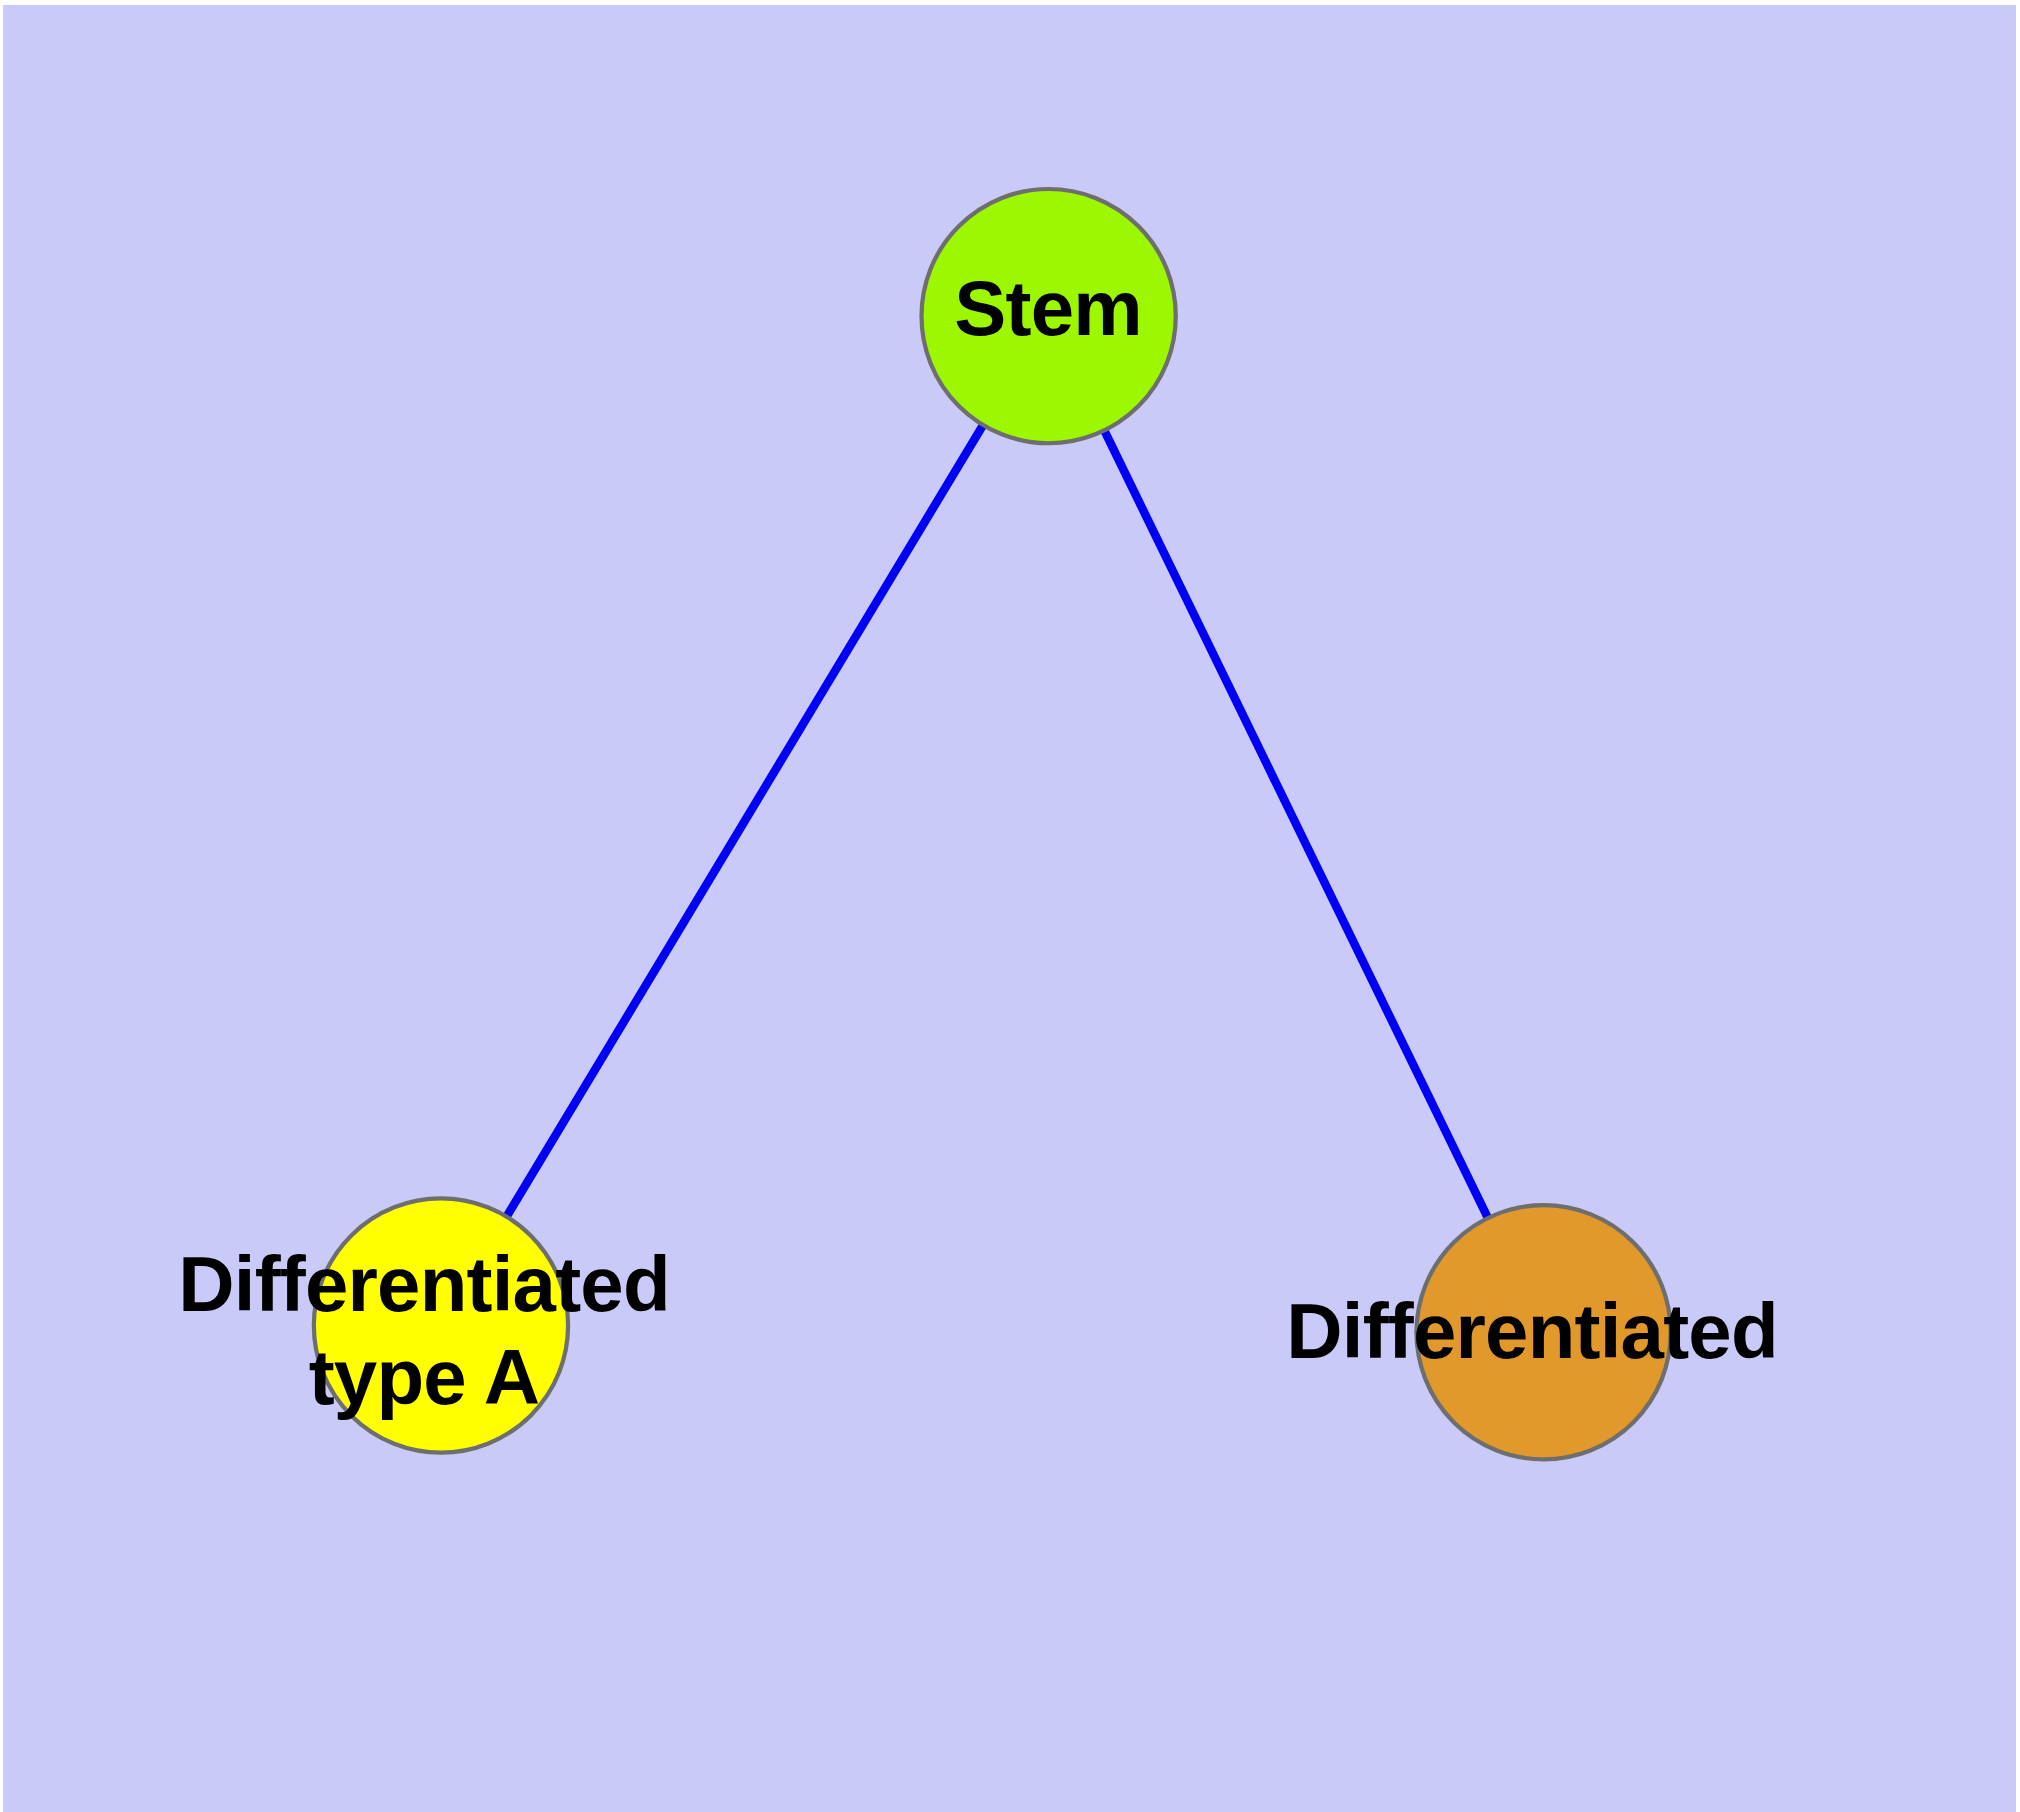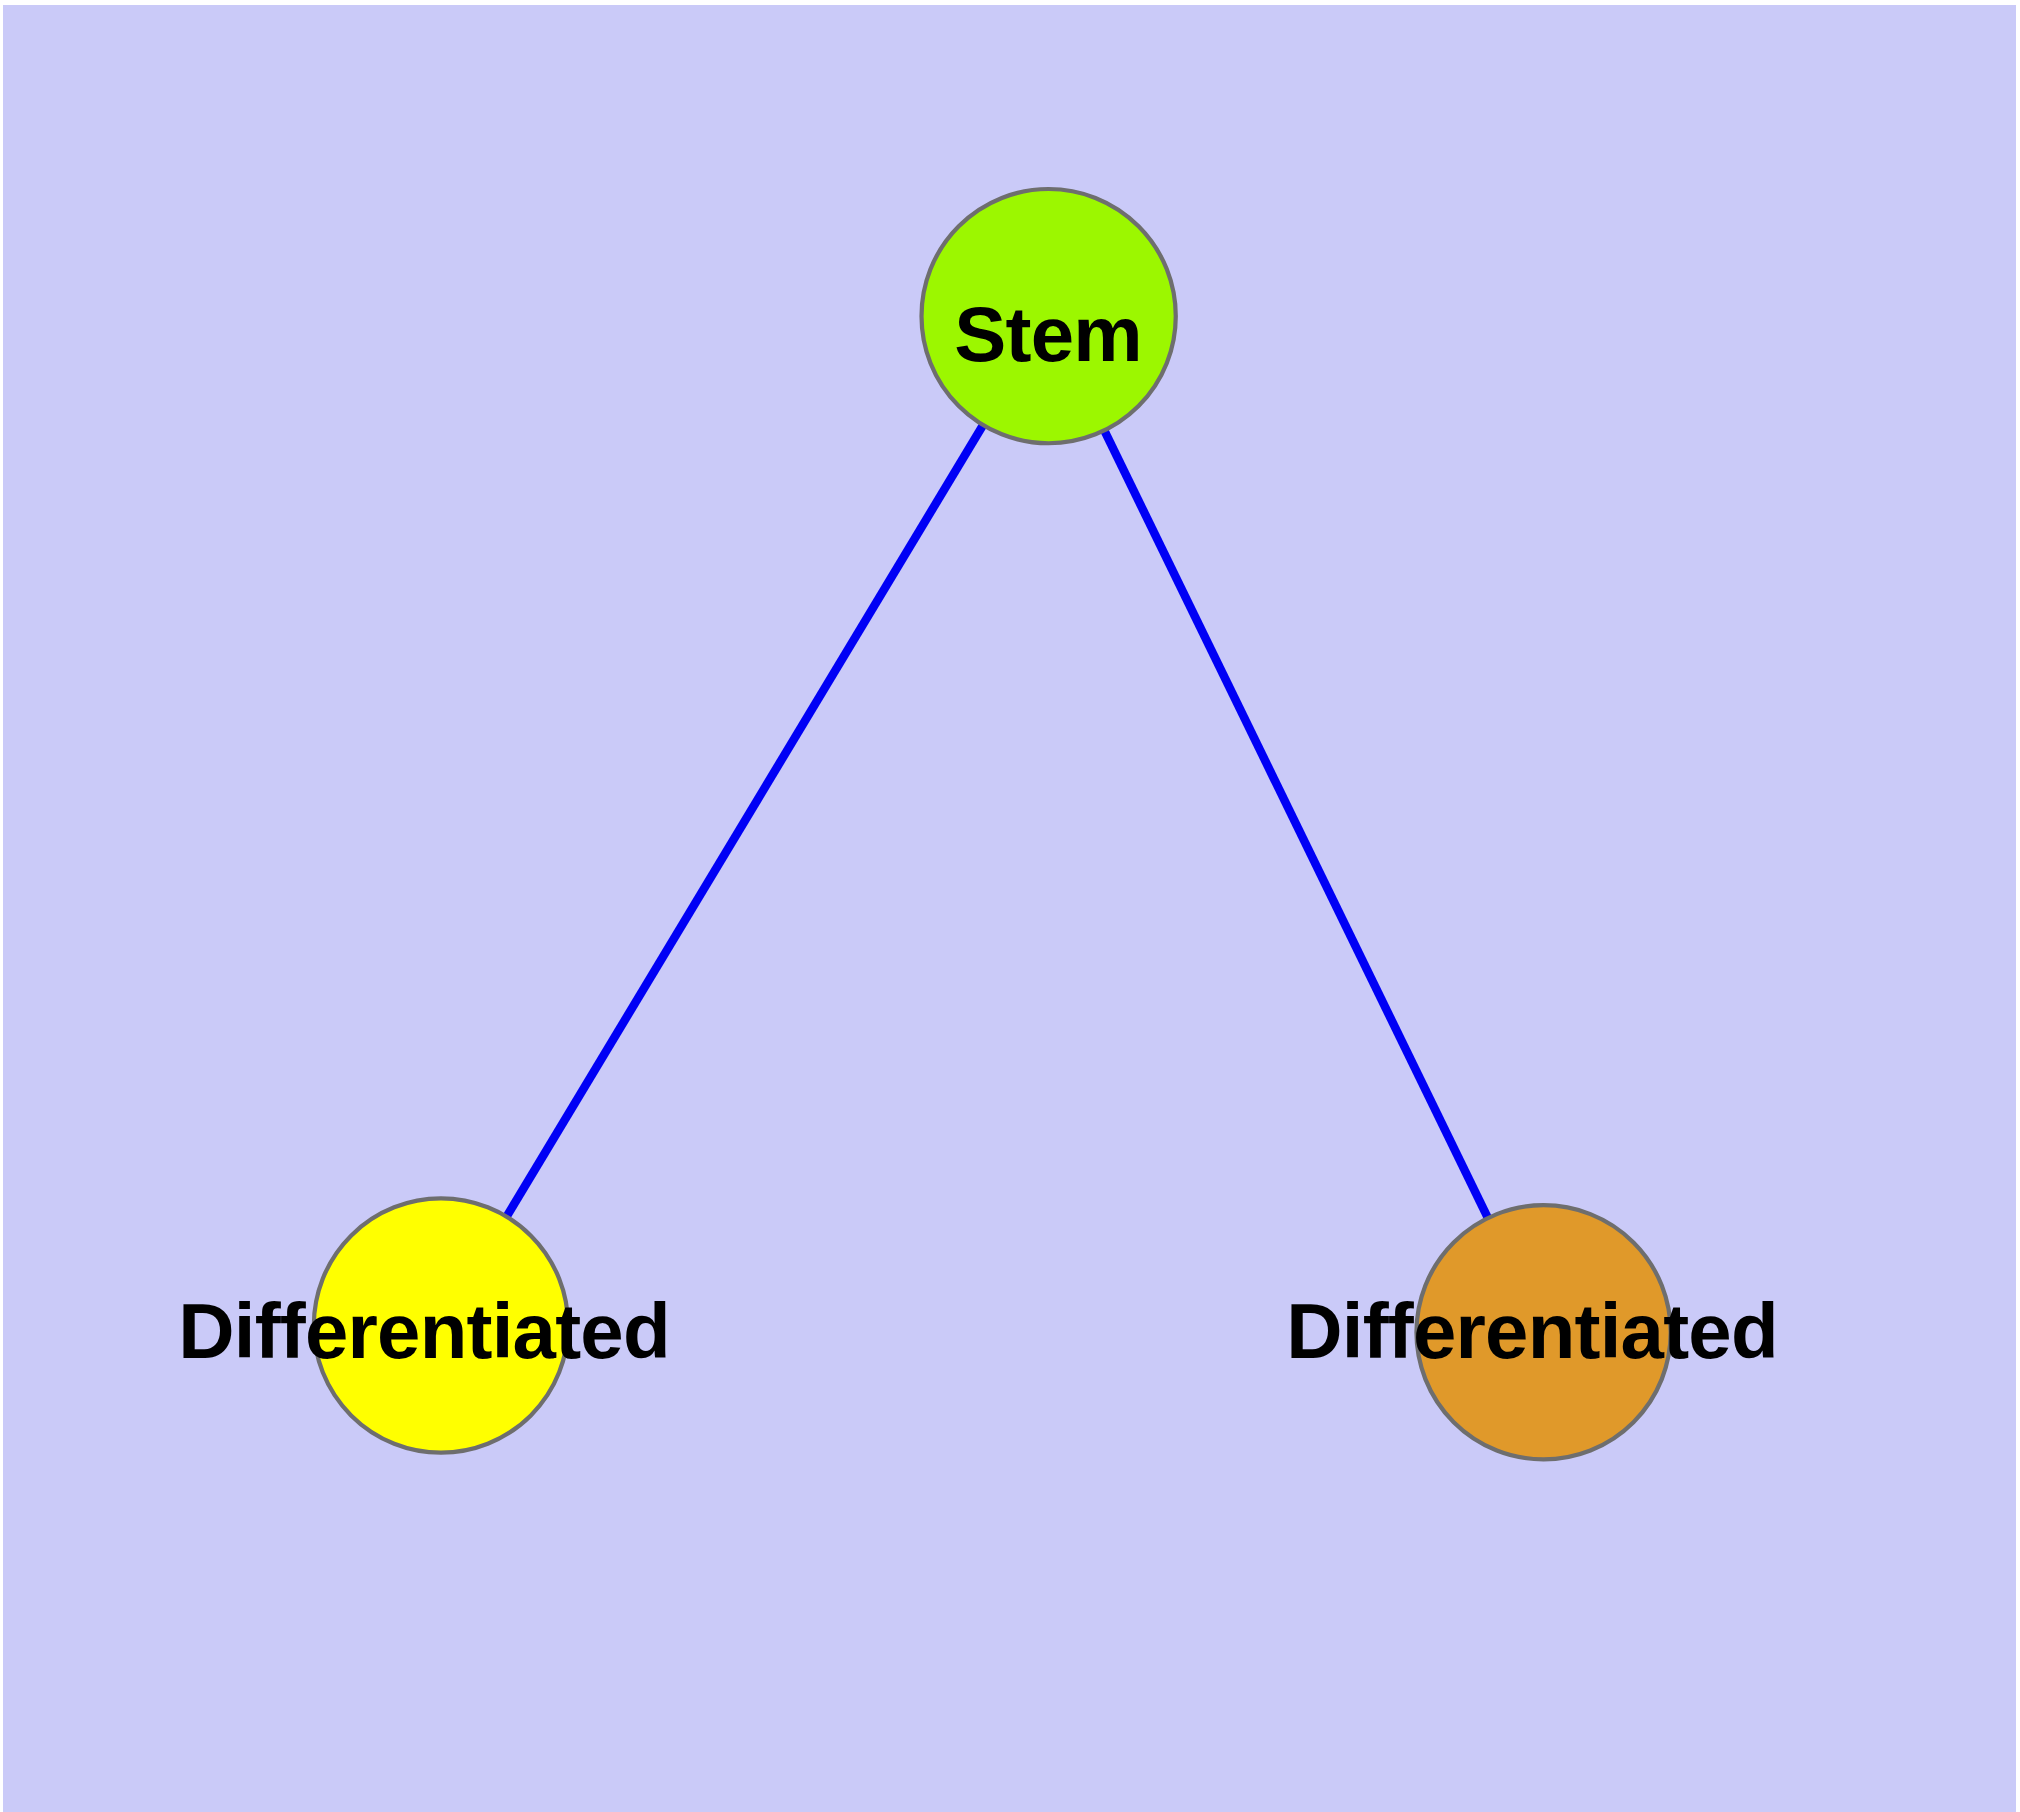--- a/index.html
+++ b/index.html
@@ -46,24 +46,25 @@
 <svg class="graph-svg" viewBox="0 0 2384 2138">
 
   <line x1="1237" y1="373" x2="520" y2="1564" stroke-width="10" stroke="#0000F5"></line>
   <line x1="1237" y1="373" x2="1821" y2="1572" stroke-width="10" stroke="#0000F5"></line>
 
   <circle cx="1237" cy="373" r="150" stroke-width="5" fill="#9CF700" stroke="#6E6E6E"></circle>
   <circle cx="520" cy="1564" r="150" stroke-width="5" fill="#FFFF00" stroke="#6E6E6E"></circle>
   <circle cx="1821" cy="1572" r="150" stroke-width="5" fill="#E0992A" stroke="#6E6E6E"></circle>
 </svg>
 
-<div class="node-label" style="left:1048px; top:334px;">
+<div class="node-label" style="left:1048px; top:308px;">
   <div>Stem</div>
 </div>
 
 <div class="node-label" style="left:424px; top:1331px;">
   <div>Differentiated</div>
+  <div>type A</div>
 </div>
 
 <div class="node-label" style="left:1532px; top:1331px;">
   <div>Differentiated</div>
 </div>
 
 
 </body></html>

